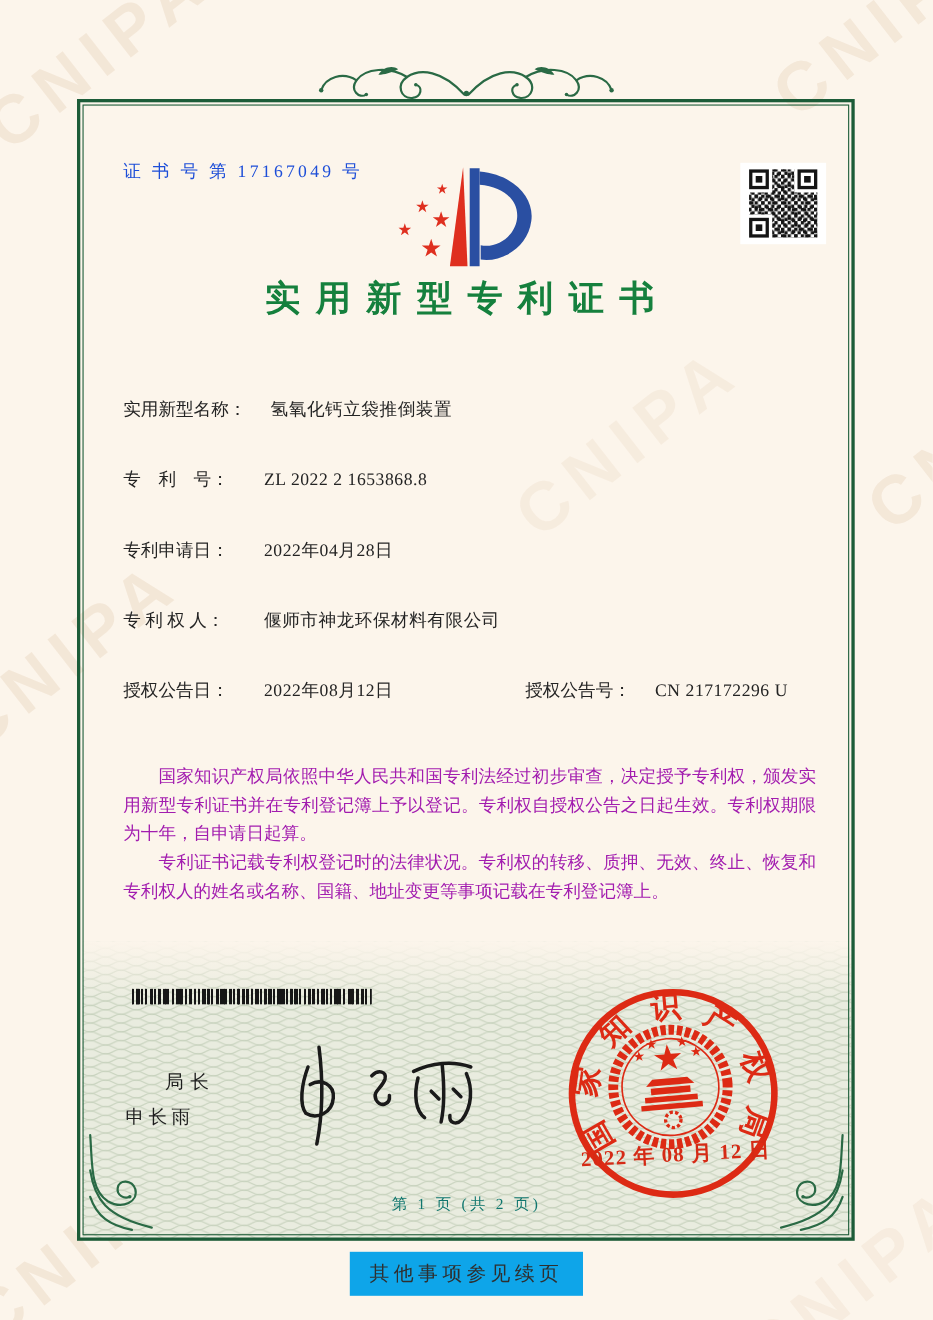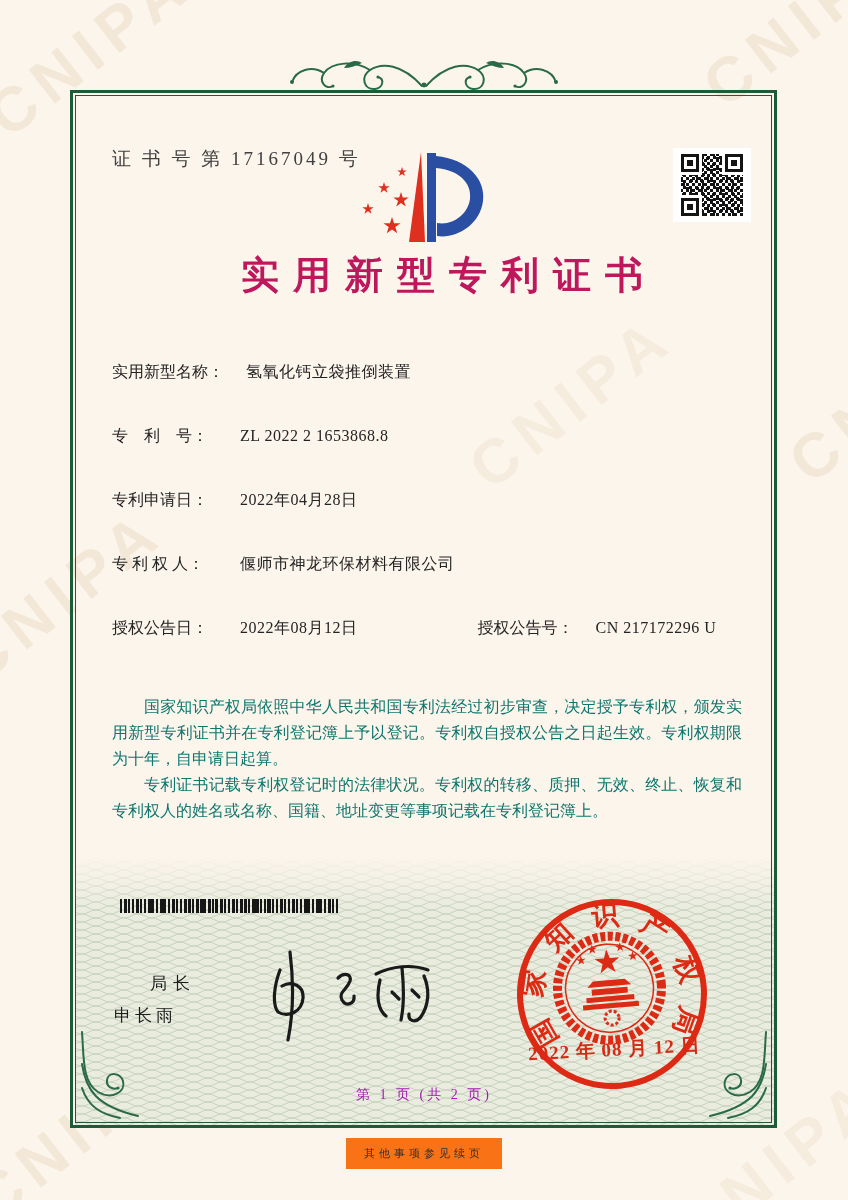--- a/index.html
+++ b/index.html
@@ -20,59 +20,59 @@
   .orn{position:absolute;z-index:6;}
   .orn path{fill:none;stroke:#2a6a45;stroke-width:2;stroke-linecap:round;}
   .orn circle{fill:#2a6a45;}
   .orn .leaf{fill:#2a6a45;stroke:none;}
 
   
   .band{position:absolute;left:75px;top:856px;z-index:1;}
   .band-fade{position:absolute;left:75px;top:856px;width:699px;height:54px;z-index:2;
              background:linear-gradient(#fcf5eb,rgba(252,245,235,0));}
 
-  .certno{position:absolute;left:112px;top:146px;font-size:19px;letter-spacing:3px;color:#404040;z-index:4;}
+  .certno{position:absolute;left:112px;top:146px;font-size:16px;letter-spacing:3px;color:#1d4ed8;z-index:4;}
 
   .logo{position:absolute;left:355px;top:146px;z-index:4;}
   .qrbox{position:absolute;left:673px;top:148px;width:78px;height:74px;background:#fff;
          display:flex;align-items:center;justify-content:center;z-index:4;}
 
-  .title{position:absolute;left:88px;top:250px;width:708px;text-align:center;
-         font-size:38px;font-weight:bold;letter-spacing:14px;text-indent:14px;color:#be185d;z-index:4;}
+  .title{position:absolute;left:64px;top:250px;width:708px;text-align:center;
+         font-size:32px;font-weight:bold;letter-spacing:14px;text-indent:14px;color:#15803d;z-index:4;}
 
   .fields{position:absolute;left:112px;top:352px;font-size:16px;color:#242424;z-index:4;}
   .frow{margin-bottom:33px;white-space:nowrap;}
   .flabel{display:inline-block;min-width:106px;margin-top:10px;}
   .flabel.second{margin-left:116px;min-width:0;}
   .fvalue{letter-spacing:.5px;margin-left:22px;}
 
   .paras{position:absolute;left:112px;top:694px;width:630px;font-size:16px;line-height:26px;
-         text-align:justify;color:#0f766e;z-index:4;}
+         text-align:justify;color:#a21caf;z-index:4;}
   .paras p{margin:0;text-indent:2em;}
 
   .barcode{position:absolute;left:120px;top:899px;width:218px;height:14px;z-index:4;
     background-image:
       repeating-linear-gradient(90deg,#161616 0 2px,rgba(0,0,0,0) 2px 4px),
       repeating-linear-gradient(90deg,#161616 0 1px,rgba(0,0,0,0) 1px 6px),
       repeating-linear-gradient(90deg,rgba(0,0,0,0) 0 4px,#161616 4px 6px,rgba(0,0,0,0) 6px 13px);}
 
   .signer-title{position:absolute;left:114px;top:972px;font-size:17px;letter-spacing:6px;z-index:4;color:#1d1d1d;margin-left:36px;}
   .signer-name{position:absolute;left:114px;top:1004px;font-size:17px;letter-spacing:4px;z-index:4;color:#1d1d1d;}
   .signature{position:absolute;left:252px;top:948px;z-index:4;}
   .signature path{fill:none;stroke:#1a1a1a;stroke-width:3.2;stroke-linecap:round;stroke-linejoin:round;}
 
   .seal{position:absolute;left:502px;top:884px;z-index:4;}
   .seal-date{position:absolute;left:528px;top:1036px;width:200px;font-size:19px;font-weight:bold;
              color:#d52a15;letter-spacing:1px;transform:rotate(-3deg);z-index:5;white-space:nowrap;}
 
   .pageinfo{position:absolute;left:70px;top:1086px;width:708px;text-align:center;
-            font-size:14px;letter-spacing:3px;color:#a21caf;z-index:4;}
-
-  .note{position:absolute;left:424px;top:1138px;transform:translateX(-50%);background:#f97316;
-        padding:8px 18px;font-size:11px;letter-spacing:4px;color:#2f2f2f;z-index:4;white-space:nowrap;}
+            font-size:14px;letter-spacing:3px;color:#0f766e;z-index:4;}
+
+  .note{position:absolute;left:424px;top:1138px;transform:translateX(-50%);background:#0ea5e9;
+        padding:8px 18px;font-size:18px;letter-spacing:4px;color:#2f2f2f;z-index:4;white-space:nowrap;}
 </style>
 </head>
 <body>
 
 <div class="page">
 
   <div class="wm" style="left:-30px;top:14px;">CNIPA</div>
   <div class="wm" style="left:686px;top:-16px;">CNIPA</div>
   <div class="wm faint" style="left:452px;top:366px;">CNIPA</div>
   <div class="wm" style="left:-58px;top:560px;">CNIPA</div>

